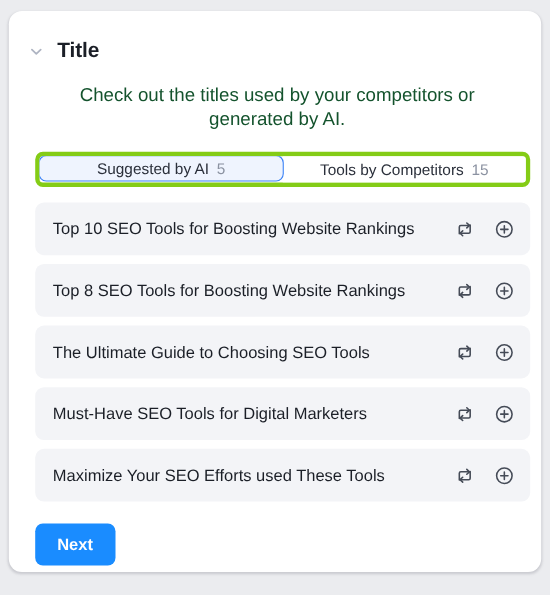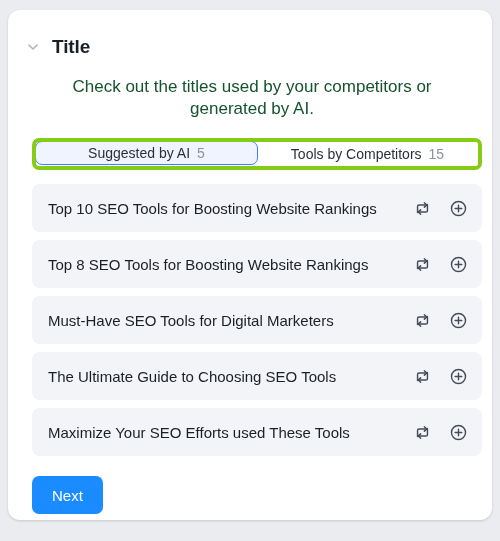--- a/index.html
+++ b/index.html
@@ -144,21 +144,21 @@
     cursor: pointer;
     flex: none;
   }
 
   
   .next-button {
     margin: 20px 0 0 8px;
     background: #1a8cff;
     color: #ffffff;
     font-size: 15px;
-    font-weight: normal;
+    font-weight: bold;
     border: none;
     border-radius: 7px;
     height: 38px;
     padding: 0 20px;
     cursor: pointer;
     font-family: "Liberation Sans", sans-serif;
     display: inline-flex;
     align-items: center;
     justify-content: center;
   }
@@ -226,60 +226,60 @@
         <span class="icon-btn">
           <svg width="19" height="19" viewBox="0 0 20 20" fill="none" aria-hidden="true">
             <circle cx="10" cy="10" r="7.4" stroke="currentColor" stroke-width="1.5"></circle>
             <path d="M10 6.5v7M6.5 10h7" stroke="currentColor" stroke-width="1.5" stroke-linecap="round"></path>
           </svg>
         </span>
       </div>
     </div>
 
     <div class="title-row">
+      <div class="title-text">The Ultimate Guide to Choosing SEO Tools</div>
+      <div class="row-actions">
+        <span class="icon-btn">
+          <svg width="17" height="17" viewBox="0 0 20 20" fill="none" aria-hidden="true">
+            <path d="M4.2 14.6V7.4a1.6 1.6 0 0 1 1.6-1.6h9" stroke="currentColor" stroke-width="1.7" stroke-linecap="round" stroke-linejoin="round"></path>
+            <path d="M12.2 3.2 15 5.8l-2.8 2.6" stroke="currentColor" stroke-width="1.7" stroke-linecap="round" stroke-linejoin="round"></path>
+            <path d="M15.8 5.4v7.2a1.6 1.6 0 0 1-1.6 1.6h-9" stroke="currentColor" stroke-width="1.7" stroke-linecap="round" stroke-linejoin="round"></path>
+            <path d="M7.8 16.8 5 14.2l2.8-2.6" stroke="currentColor" stroke-width="1.7" stroke-linecap="round" stroke-linejoin="round"></path>
+          </svg>
+        </span>
+        <span class="icon-btn">
+          <svg width="19" height="19" viewBox="0 0 20 20" fill="none" aria-hidden="true">
+            <circle cx="10" cy="10" r="7.4" stroke="currentColor" stroke-width="1.5"></circle>
+            <path d="M10 6.5v7M6.5 10h7" stroke="currentColor" stroke-width="1.5" stroke-linecap="round"></path>
+          </svg>
+        </span>
+      </div>
+    </div>
+
+    <div class="title-row">
       <div class="title-text">Must-Have SEO Tools for Digital Marketers</div>
       <div class="row-actions">
         <span class="icon-btn">
           <svg width="17" height="17" viewBox="0 0 20 20" fill="none" aria-hidden="true">
             <path d="M4.2 14.6V7.4a1.6 1.6 0 0 1 1.6-1.6h9" stroke="currentColor" stroke-width="1.7" stroke-linecap="round" stroke-linejoin="round"></path>
             <path d="M12.2 3.2 15 5.8l-2.8 2.6" stroke="currentColor" stroke-width="1.7" stroke-linecap="round" stroke-linejoin="round"></path>
             <path d="M15.8 5.4v7.2a1.6 1.6 0 0 1-1.6 1.6h-9" stroke="currentColor" stroke-width="1.7" stroke-linecap="round" stroke-linejoin="round"></path>
             <path d="M7.8 16.8 5 14.2l2.8-2.6" stroke="currentColor" stroke-width="1.7" stroke-linecap="round" stroke-linejoin="round"></path>
           </svg>
         </span>
         <span class="icon-btn">
           <svg width="19" height="19" viewBox="0 0 20 20" fill="none" aria-hidden="true">
             <circle cx="10" cy="10" r="7.4" stroke="currentColor" stroke-width="1.5"></circle>
             <path d="M10 6.5v7M6.5 10h7" stroke="currentColor" stroke-width="1.5" stroke-linecap="round"></path>
           </svg>
         </span>
       </div>
     </div>
 
     <div class="title-row">
-      <div class="title-text">The Ultimate Guide to Choosing SEO Tools</div>
-      <div class="row-actions">
-        <span class="icon-btn">
-          <svg width="17" height="17" viewBox="0 0 20 20" fill="none" aria-hidden="true">
-            <path d="M4.2 14.6V7.4a1.6 1.6 0 0 1 1.6-1.6h9" stroke="currentColor" stroke-width="1.7" stroke-linecap="round" stroke-linejoin="round"></path>
-            <path d="M12.2 3.2 15 5.8l-2.8 2.6" stroke="currentColor" stroke-width="1.7" stroke-linecap="round" stroke-linejoin="round"></path>
-            <path d="M15.8 5.4v7.2a1.6 1.6 0 0 1-1.6 1.6h-9" stroke="currentColor" stroke-width="1.7" stroke-linecap="round" stroke-linejoin="round"></path>
-            <path d="M7.8 16.8 5 14.2l2.8-2.6" stroke="currentColor" stroke-width="1.7" stroke-linecap="round" stroke-linejoin="round"></path>
-          </svg>
-        </span>
-        <span class="icon-btn">
-          <svg width="19" height="19" viewBox="0 0 20 20" fill="none" aria-hidden="true">
-            <circle cx="10" cy="10" r="7.4" stroke="currentColor" stroke-width="1.5"></circle>
-            <path d="M10 6.5v7M6.5 10h7" stroke="currentColor" stroke-width="1.5" stroke-linecap="round"></path>
-          </svg>
-        </span>
-      </div>
-    </div>
-
-    <div class="title-row">
       <div class="title-text">Maximize Your SEO Efforts used These Tools</div>
       <div class="row-actions">
         <span class="icon-btn">
           <svg width="17" height="17" viewBox="0 0 20 20" fill="none" aria-hidden="true">
             <path d="M4.2 14.6V7.4a1.6 1.6 0 0 1 1.6-1.6h9" stroke="currentColor" stroke-width="1.7" stroke-linecap="round" stroke-linejoin="round"></path>
             <path d="M12.2 3.2 15 5.8l-2.8 2.6" stroke="currentColor" stroke-width="1.7" stroke-linecap="round" stroke-linejoin="round"></path>
             <path d="M15.8 5.4v7.2a1.6 1.6 0 0 1-1.6 1.6h-9" stroke="currentColor" stroke-width="1.7" stroke-linecap="round" stroke-linejoin="round"></path>
             <path d="M7.8 16.8 5 14.2l2.8-2.6" stroke="currentColor" stroke-width="1.7" stroke-linecap="round" stroke-linejoin="round"></path>
           </svg>
         </span>

